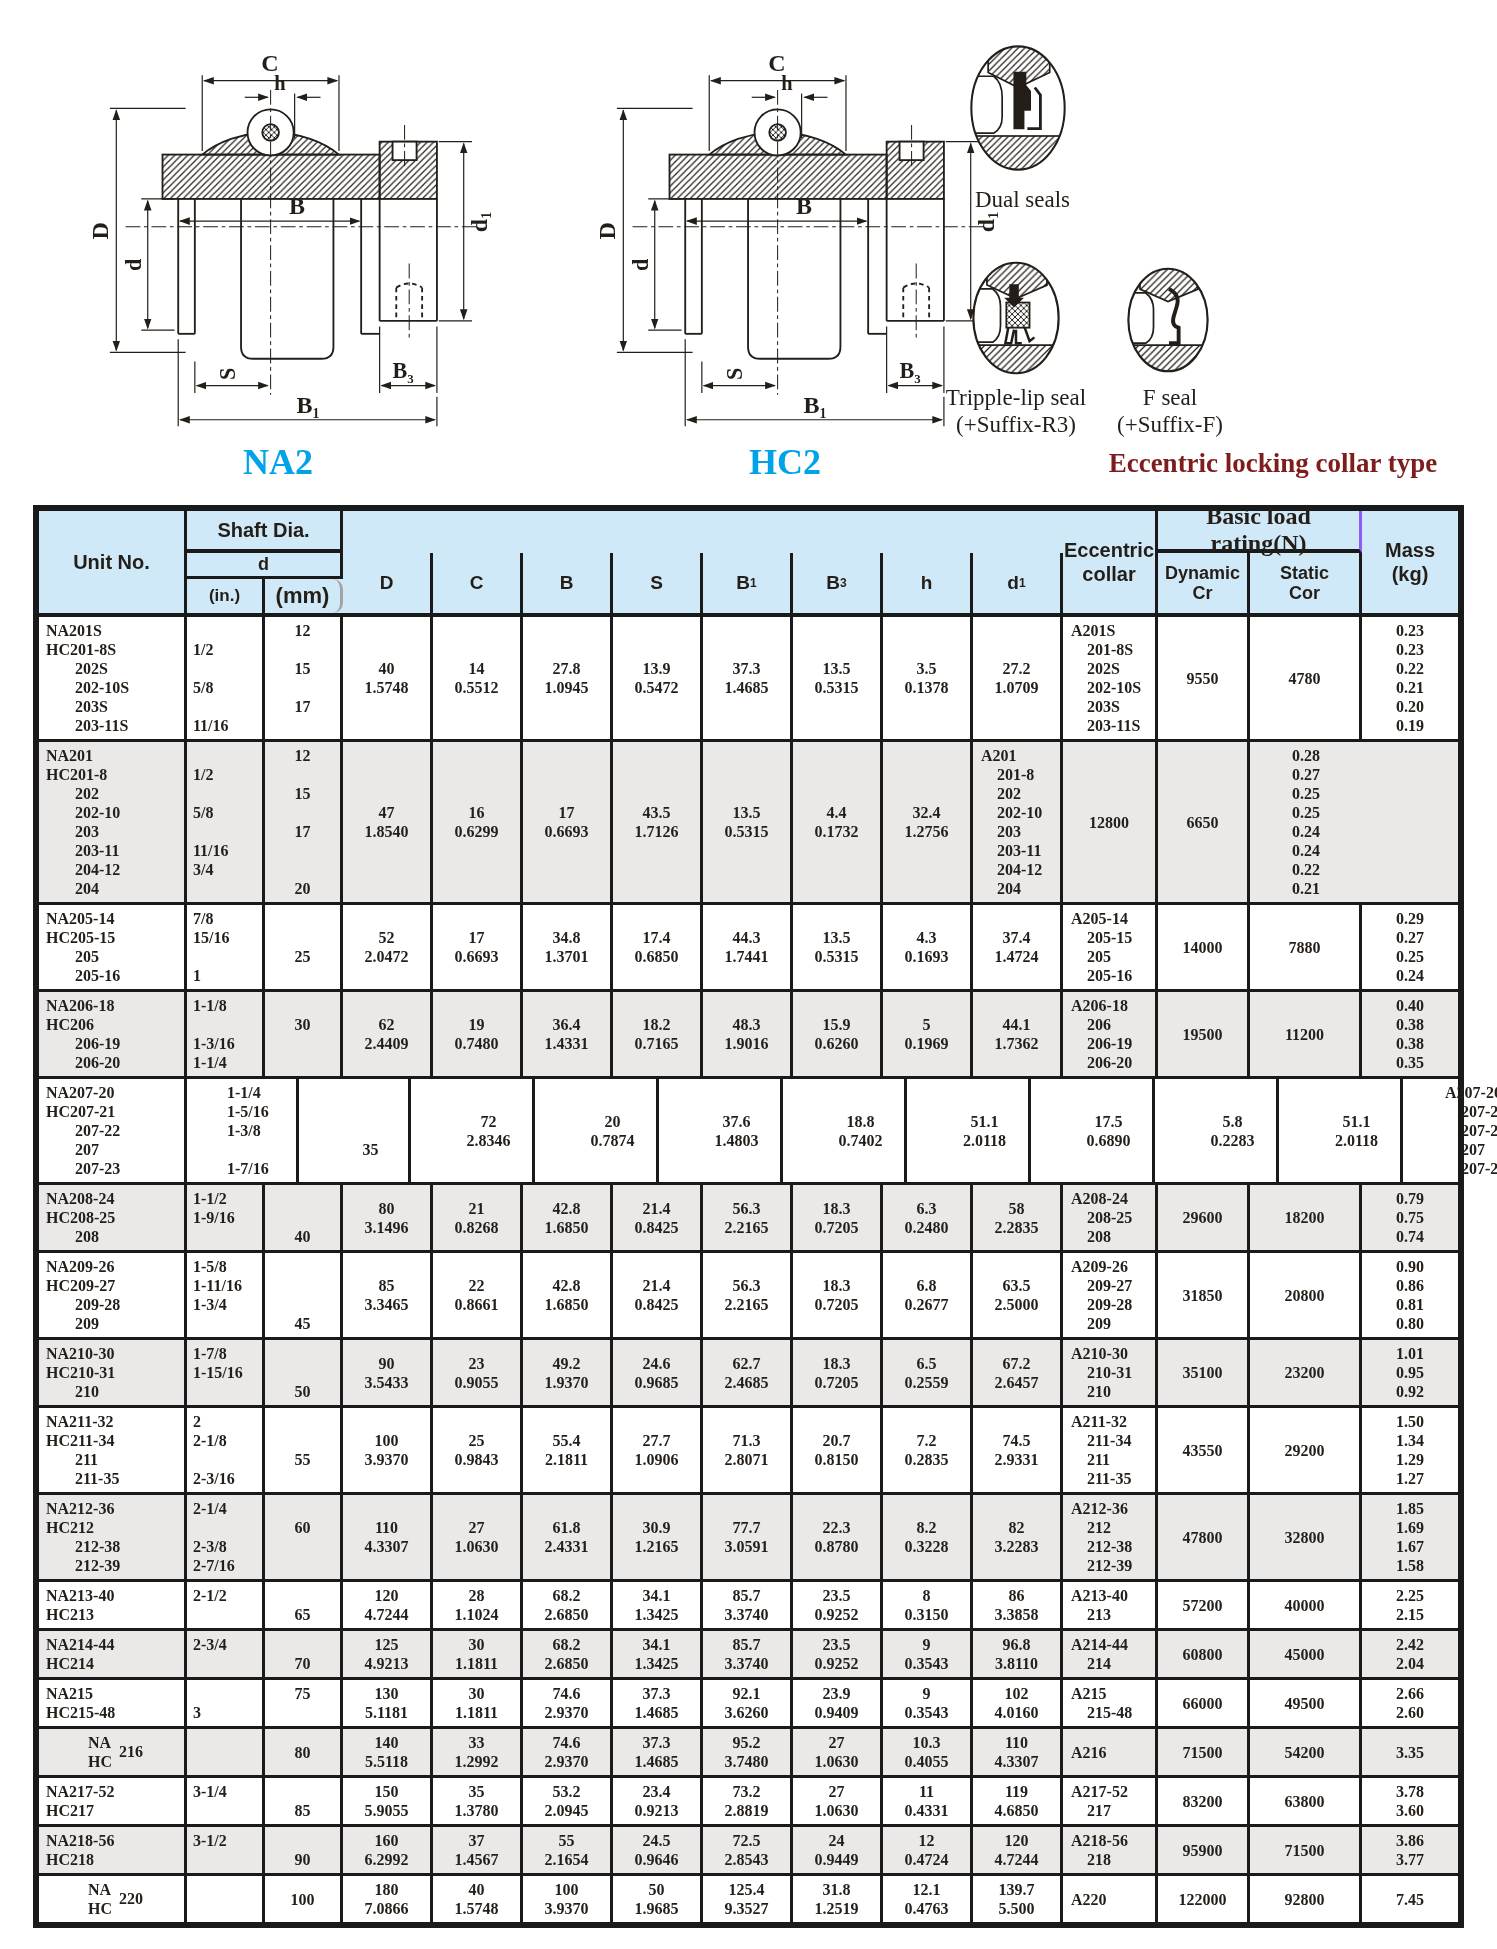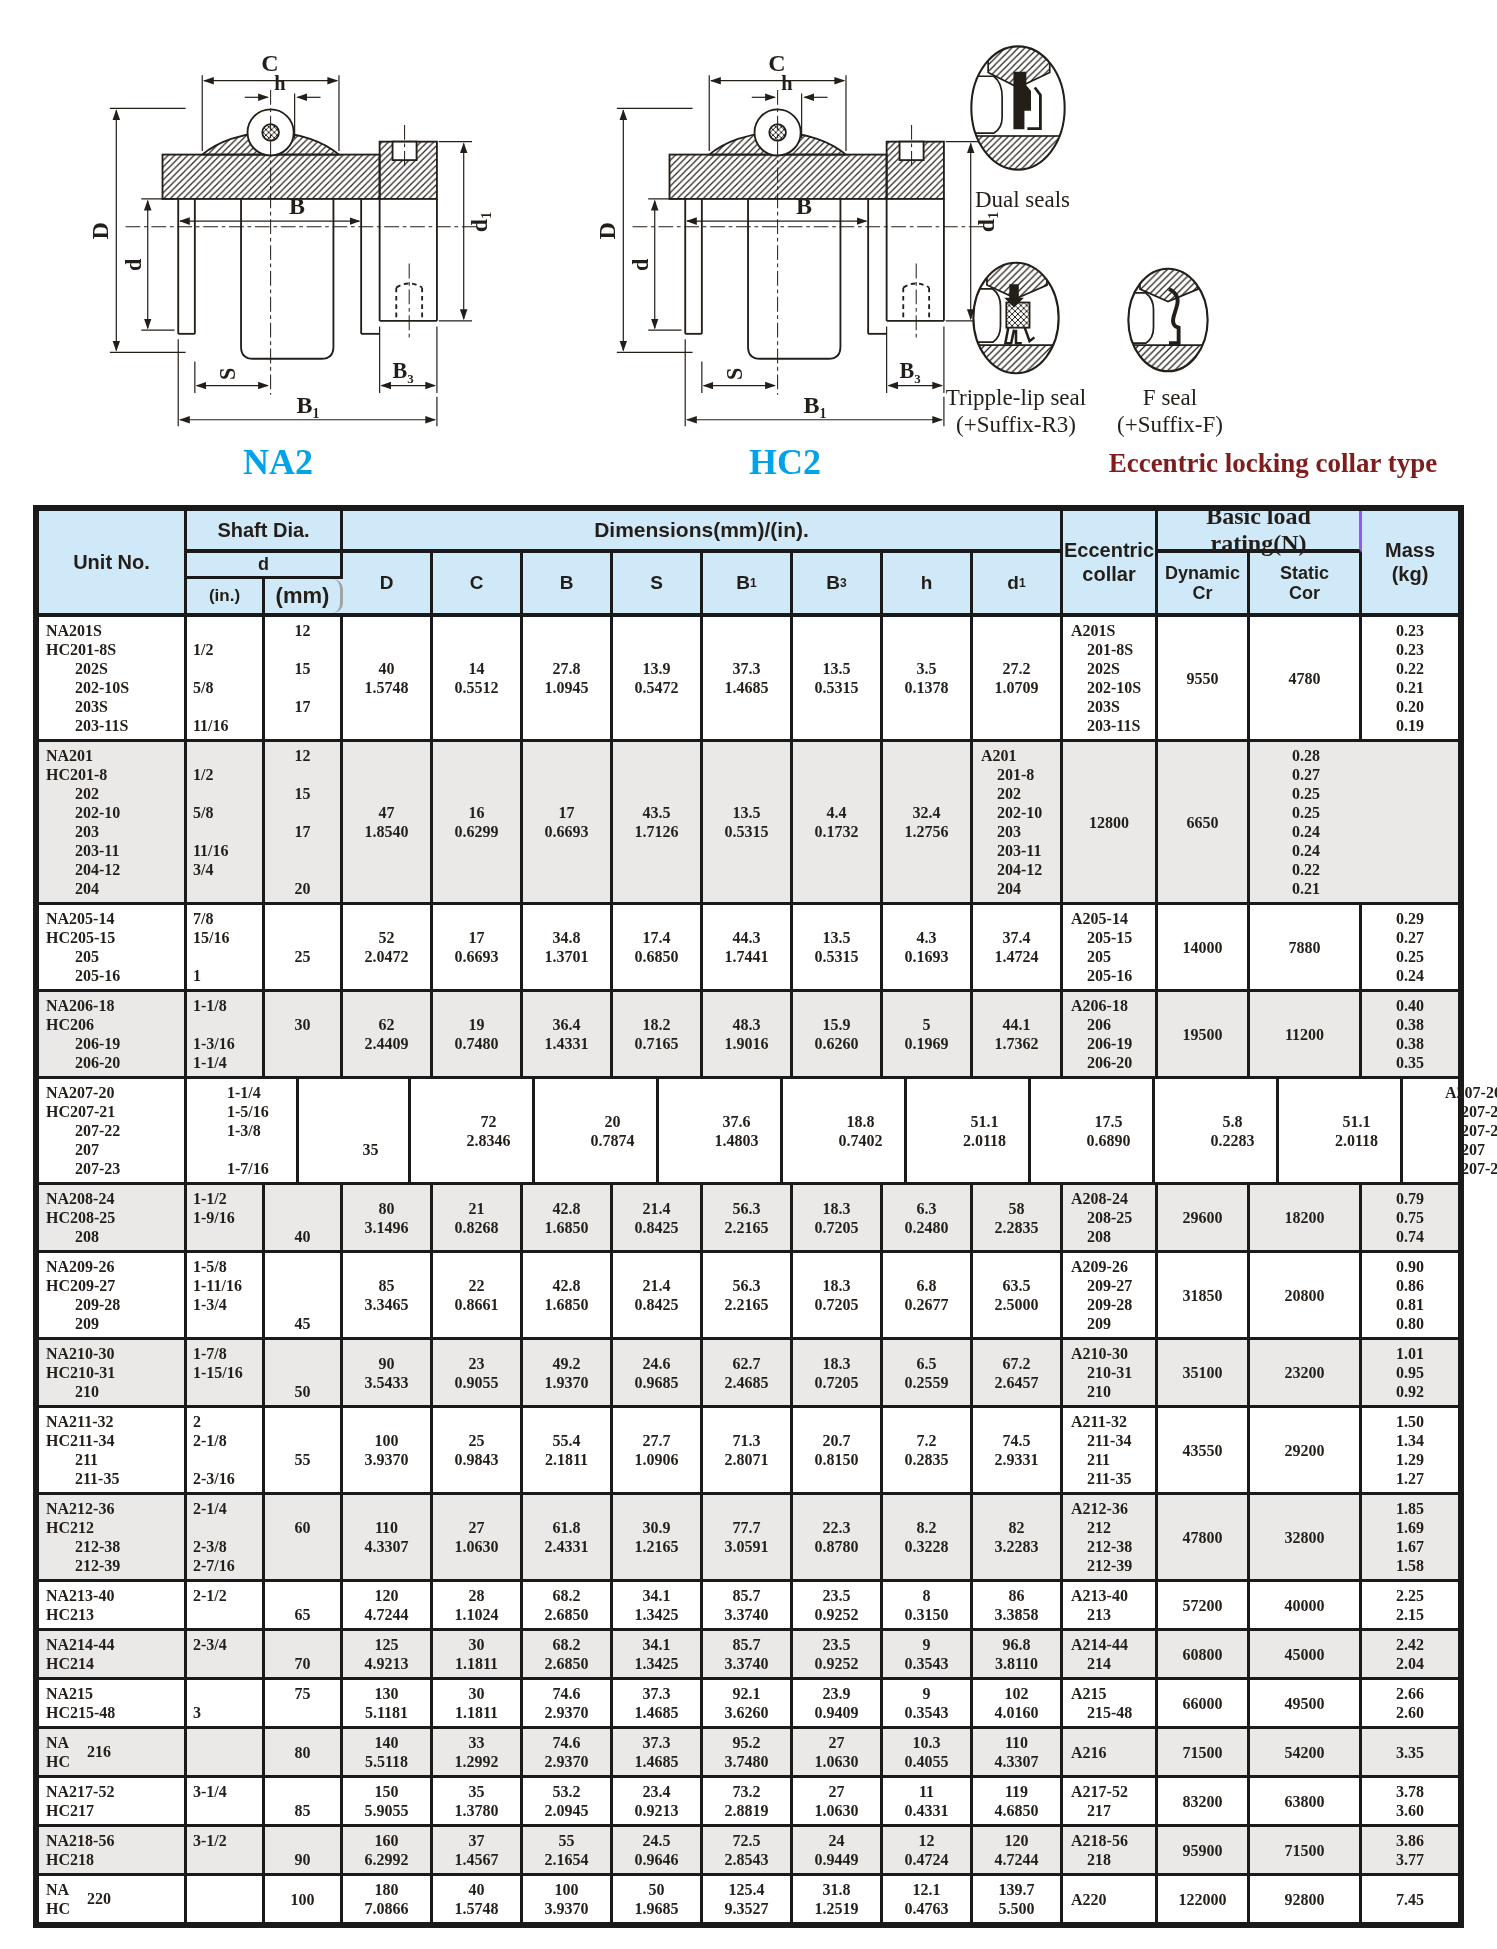--- a/index.html
+++ b/index.html
@@ -58,21 +58,21 @@
   .u-ln{padding-left:7px;}
   .u-ln.ind{padding-left:36px;}
   .i-ln{padding-left:6px;}
   .m-ln{text-align:center;}
   .k-ln{padding-left:8px;}
   .k-ln.ind{padding-left:24px;}
   .ms-ln{text-align:center;}
   .vc{display:flex;flex-direction:column;justify-content:center;padding:0;}
   .hcenter{align-items:center;text-align:center;}
   .dimc{display:flex;flex-direction:column;justify-content:center;align-items:center;padding:0;}
-  .uspecial{display:flex;align-items:center;height:100%;padding-left:7px;gap:17px;}
+  .uspecial{display:flex;align-items:center;height:100%;padding-left:7px;gap:7px;margin-left:42px;}
   .uspecial .stk div{height:19px;line-height:19px;}
 </style>
 </head>
 <body>
 
 <div class="top">
 
   <div class="diagram na2">
     <svg id="bearing-svg" width="440" height="425" viewBox="0 0 440 460" preserveAspectRatio="xMidYMin meet">
       <defs>
@@ -312,23 +312,20 @@
       </div>
     <div class="hc c-d">
         <span>d</span>
       </div>
     <div class="hc c-in">
         <span>(in.)</span>
       </div>
     <div class="hc c-mm">
         <span>(mm)</span>
       </div>
-    <div class="hc c-dims-title">
-        <span>Dimensions(mm)/(in).</span>
-      </div>
     <div class="hc c-collar">
         <span>Eccentric</span>
         <span>collar</span>
       </div>
     <div class="hc c-load-title">
         <span>Basic load rating(N)</span>
       </div>
     <div class="hc c-dyn">
         <span>Dynamic</span>
         <span>Cr</span>

